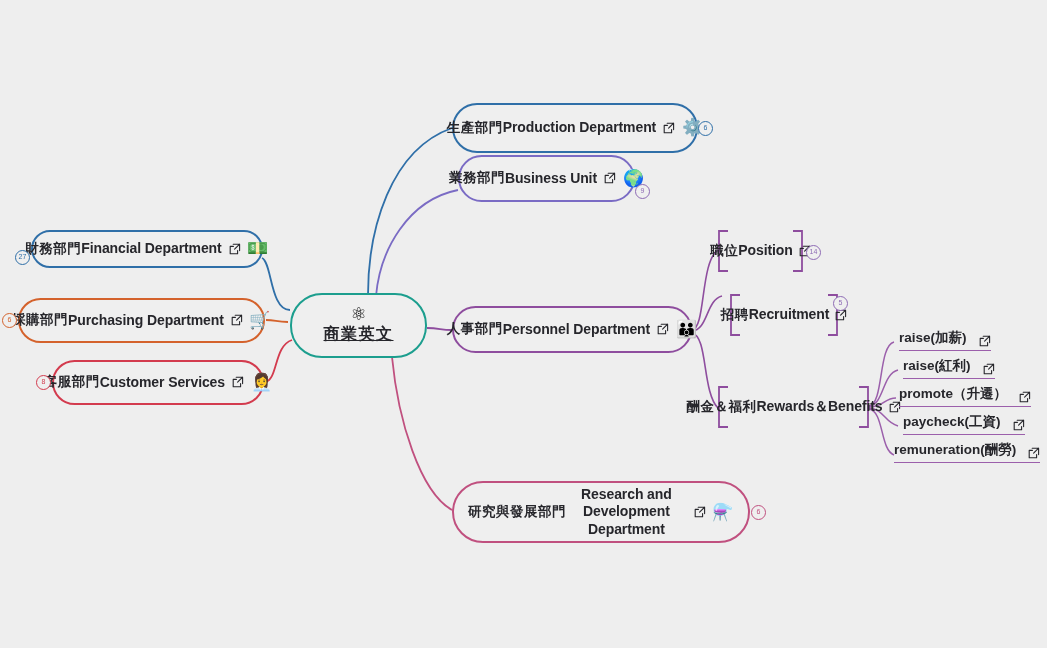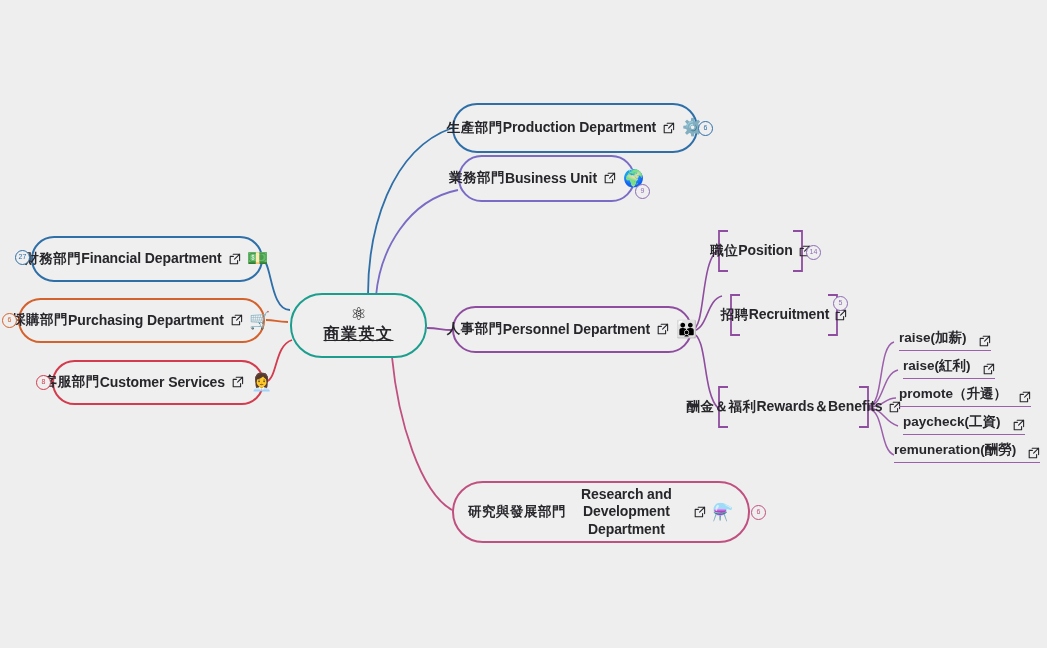--- a/index.html
+++ b/index.html
@@ -202,21 +202,21 @@
       <span class="ext">
         <svg width="12" height="12" viewBox="0 0 12 12">
             <path d="M4.2 1.2h6.4M10.6 1.2v6.4M10.6 1.2L5.6 6.2M8.6 7.6v3.2H1.2V3.4h3.2" fill="none" stroke="#26262b" stroke-width="1.1" stroke-linecap="round" stroke-linejoin="round"></path>
           </svg>
       </span>
       <span class="emoji">🌍</span>
     </div>
   </div>
   <div class="badge b-purp" style="left:635px; top:184px;">9</div>
 
-  <div class="node" style="left:31px; top:236px; width:232px; height:46px; border-color:#2f6fa8;">
+  <div class="node" style="left:31px; top:230px; width:232px; height:38px; border-color:#2f6fa8;">
     <div class="node-inner">
       <div class="labels">
         <span class="cn">財務部門</span>
         <span class="en">Financial Department</span>
       </div>
       <span class="ext">
         <svg width="12" height="12" viewBox="0 0 12 12">
             <path d="M4.2 1.2h6.4M10.6 1.2v6.4M10.6 1.2L5.6 6.2M8.6 7.6v3.2H1.2V3.4h3.2" fill="none" stroke="#26262b" stroke-width="1.1" stroke-linecap="round" stroke-linejoin="round"></path>
           </svg>
       </span>

